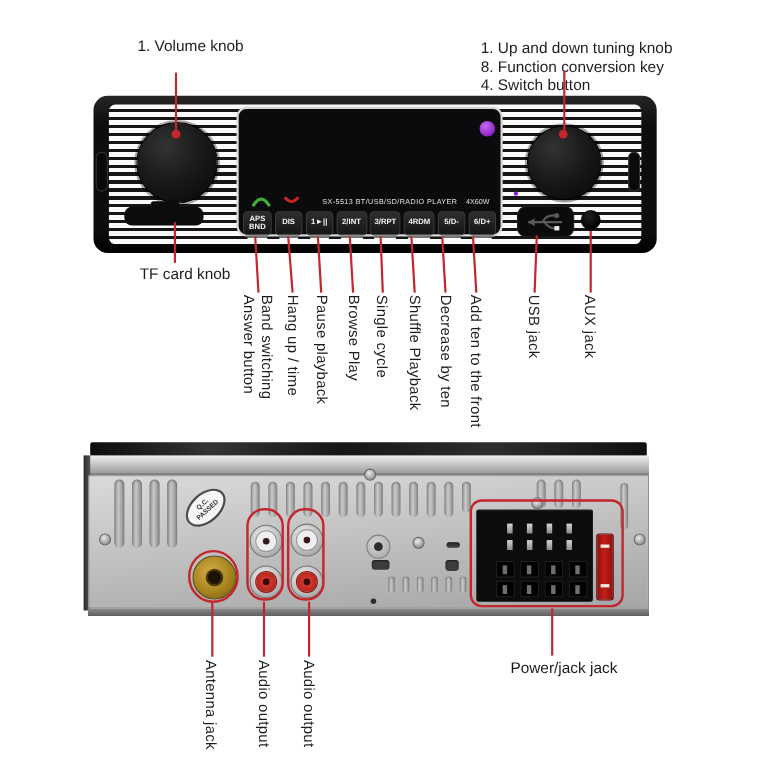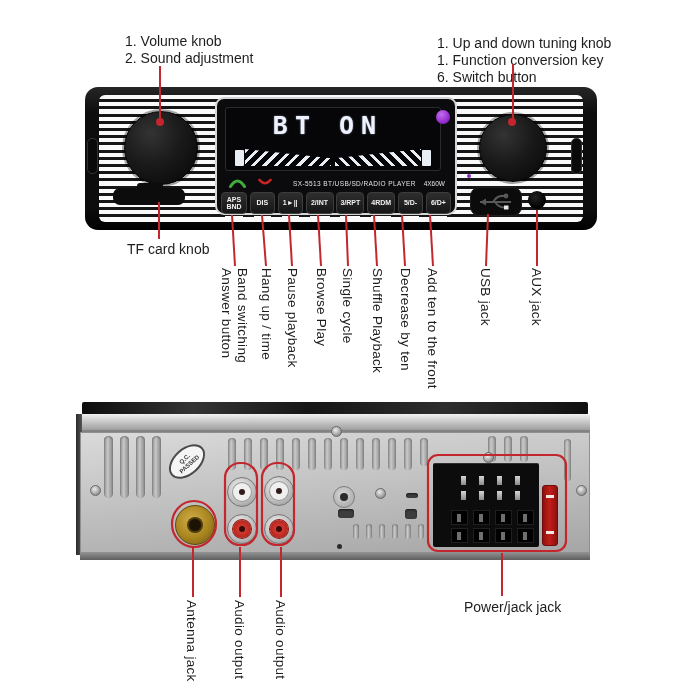--- a/index.html
+++ b/index.html
@@ -135,26 +135,25 @@
     background:linear-gradient(90deg,#8c1210,#c41e18 45%,#8c1210);border:1px solid #6d0d0b;
     box-sizing:border-box;}
   .fuse::before,.fuse::after{content:"";position:absolute;left:3px;width:8px;height:3px;background:#f2e9e2;}
   .fuse::before{top:9px;} .fuse::after{bottom:11px;}
 </style>
 </head>
 <body>
 
 <div class="note" style="left:125px;top:33px;">
   <div>1. Volume knob</div>
-  <div>2. Sound adjustment</div>
 </div>
 <div class="note" style="left:437px;top:8px;margin-top:27px;">
   <div>1. Up and down tuning knob</div>
-  <div>1. Function conversion key</div>
-  <div>6. Switch button</div>
+  <div>8. Function conversion key</div>
+  <div>4. Switch button</div>
 </div>
 
 <div class="front-unit">
   <div class="front-panel"></div>
   <div class="side-pill pill-left"></div>
   <div class="side-pill pill-right"></div>
   <div class="knob knob-left"></div>
   <div class="knob knob-right"></div>
   <div class="tf-slot"></div>
   <div class="usb-jack">
@@ -164,29 +163,20 @@
       <path d="M22,14 q4,-7 11,-6" stroke="#585858" stroke-width="2" fill="none"></path>
       <path d="M24,14 q4,6 10,5.5" stroke="#585858" stroke-width="2" fill="none"></path>
       <circle cx="35" cy="8" r="2.4" fill="#585858"></circle>
       <rect x="33" y="17.5" width="4.5" height="4" fill="#e8e8e8"></rect>
     </svg>
   </div>
   <div class="aux-jack"></div>
   <div class="speck" style="background:#8d24c9;"></div>
 
   <div class="display-module">
-    <div class="lcd">
-      <div class="lcd-status">BT ON</div>
-      <div class="bars">
-        <div class="endblock endblock-left"></div>
-        <div class="wedge wedge-left"></div>
-        <div class="wedge wedge-right"></div>
-        <div class="endblock endblock-right"></div>
-      </div>
-    </div>
     <div class="led"></div>
     <div class="info-row">
       <svg class="phone-icon phone-green" width="17" height="10" viewBox="0 0 17 10">
         <path d="M1.5,8.5 Q8.5,-2.5 15.5,8.5" stroke="#3fae3a" stroke-width="3" fill="none" stroke-linecap="round"></path>
       </svg>
       <svg class="phone-icon phone-red" width="14" height="9" viewBox="0 0 14 9">
         <path d="M1.5,2 Q7,8.5 12.5,2" stroke="#cc2424" stroke-width="2.6" fill="none" stroke-linecap="round"></path>
       </svg>
       <div class="model-text">SX-5513  BT/USB/SD/RADIO PLAYER</div>
       <div class="power-text">4X60W</div>

